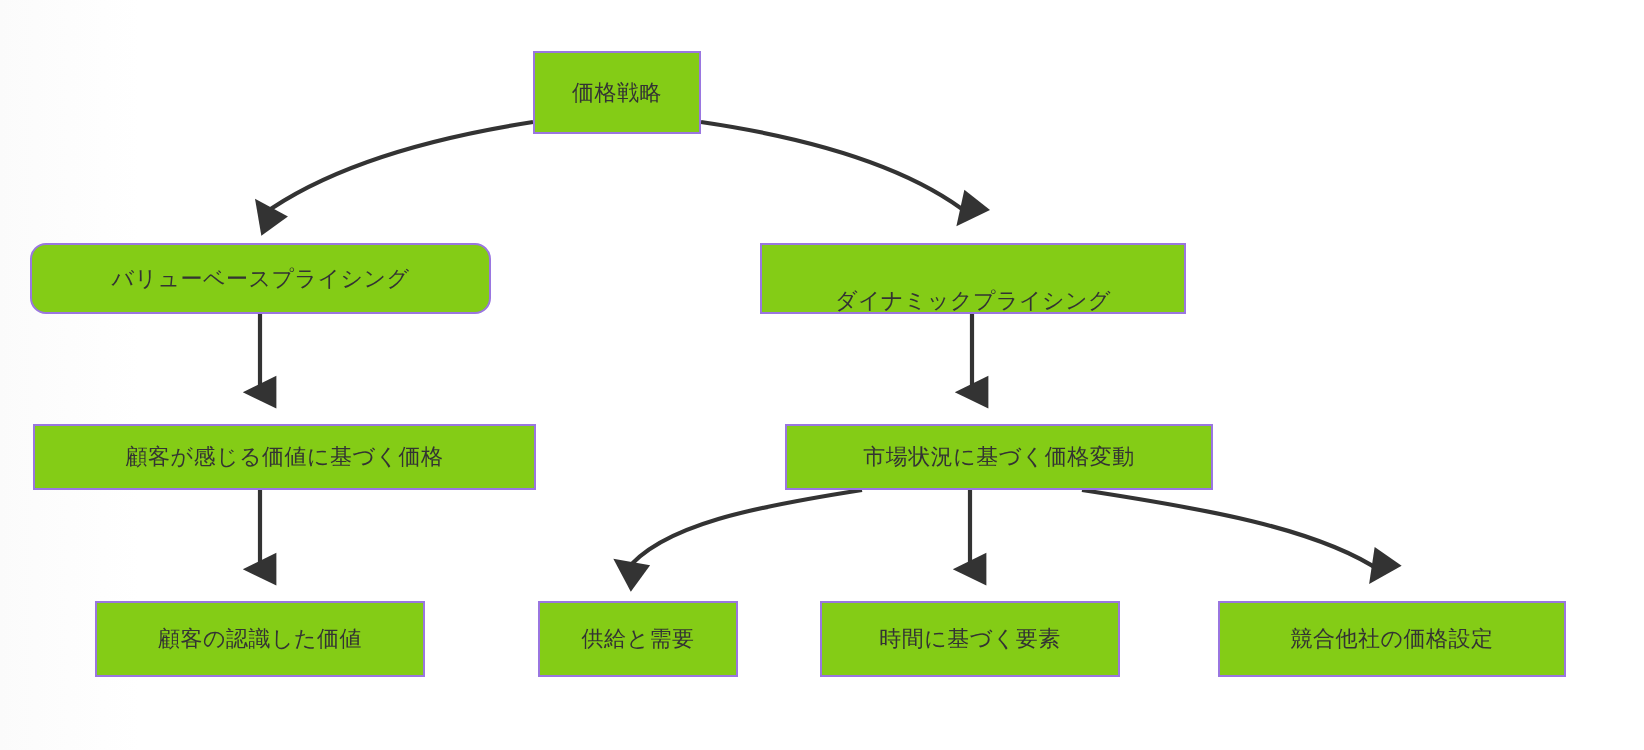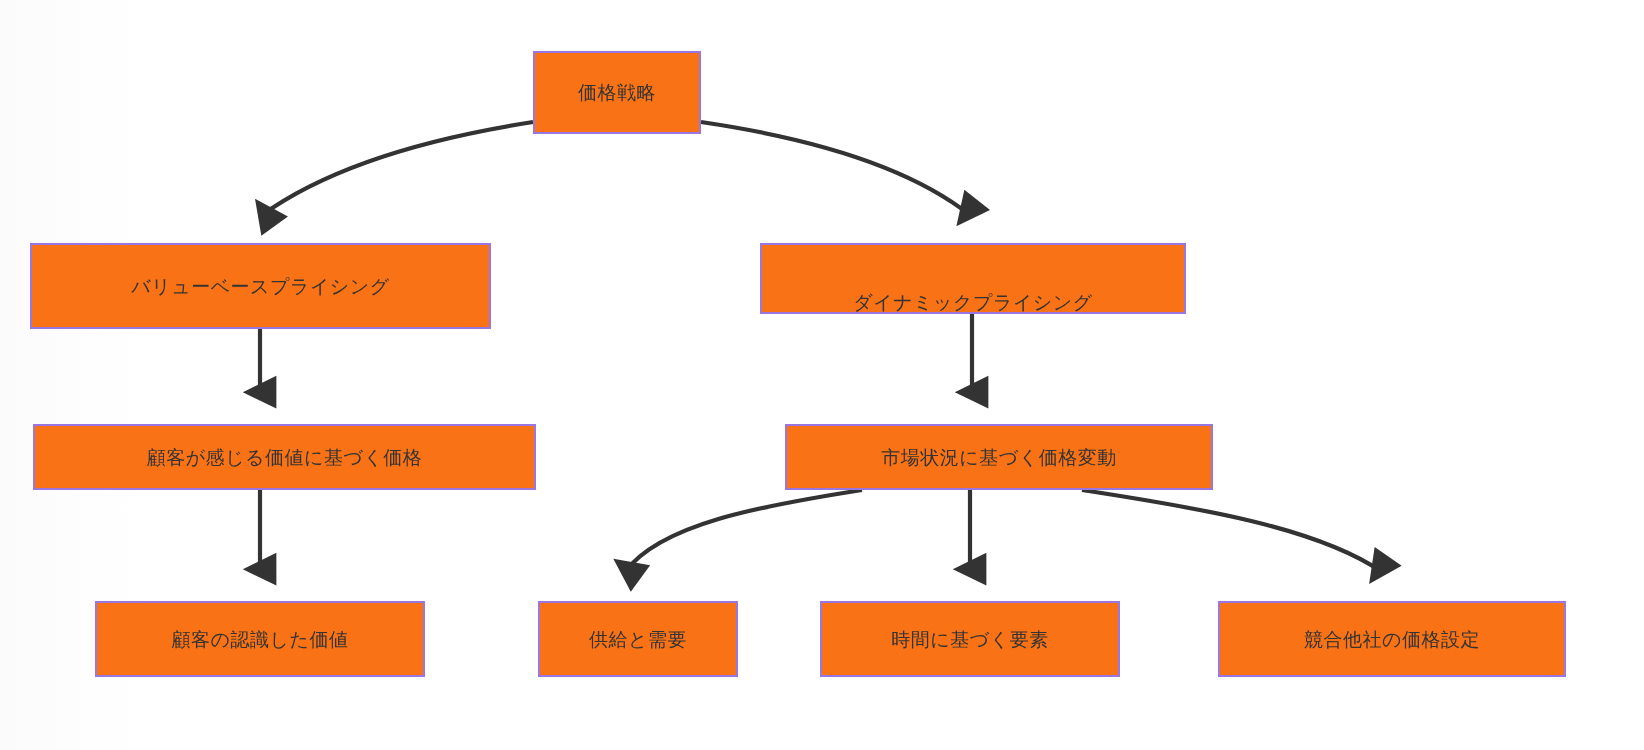--- a/index.html
+++ b/index.html
@@ -22,27 +22,27 @@
     position: absolute;
     left: 0;
     top: 0;
     width: 1644px;
     height: 750px;
     pointer-events: none;
   }
   .node {
     position: absolute;
     box-sizing: border-box;
-    background: #f97316;
+    background: #84cc16;
     border: 2px solid #9a76e0;
     display: flex;
     align-items: center;
     justify-content: center;
     color: #333333;
-    font-size: 19px;
+    font-size: 22px;
     line-height: 1;
     letter-spacing: 0.5px;
     white-space: nowrap;
   }
   .node-label {
     display: block;
     padding: 0 2px;
   }
 </style>
 </head>
@@ -66,21 +66,21 @@
       <path d="M 862 490 C 760 506, 660 524, 625 572"></path>
       <path d="M 970 490 L 970 573"></path>
       <path d="M 1082 490 C 1200 508, 1318 528, 1382 572"></path>
     </g>
   </svg>
 
   <div class="node" style="left:533px; top:51px; width:168px; height:83px;">
     <span class="node-label">価格戦略</span>
   </div>
 
-  <div class="node" style="left:30px; top:243px; width:461px; height:86px;">
+  <div class="node" style="left:30px; top:243px; width:461px; height:71px;border-radius:16px;">
     <span class="node-label">バリューベースプライシング</span>
   </div>
 
   <div class="node" style="left:760px; top:243px; width:426px; height:71px;align-items:flex-end;">
     <span class="node-label">ダイナミックプライシング</span>
   </div>
 
   <div class="node" style="left:24px; top:424px; width:503px; height:66px;margin-left:9px;">
     <span class="node-label">顧客が感じる価値に基づく価格</span>
   </div>

